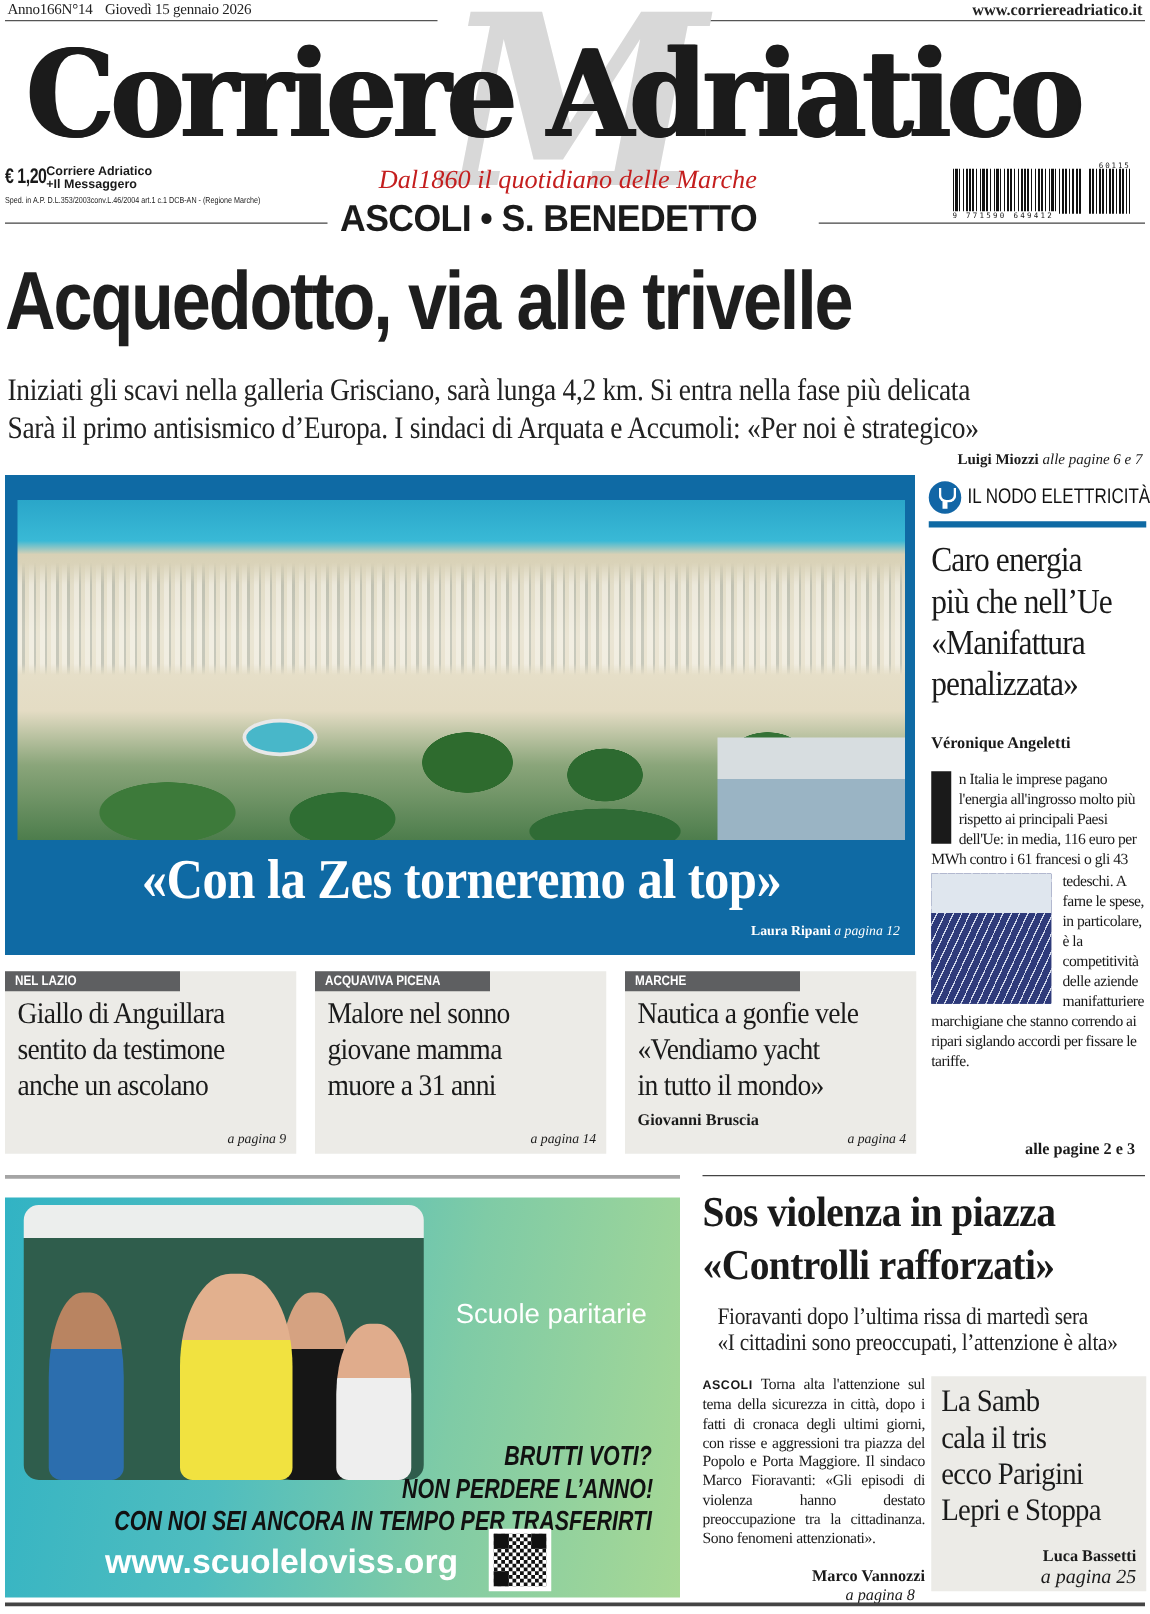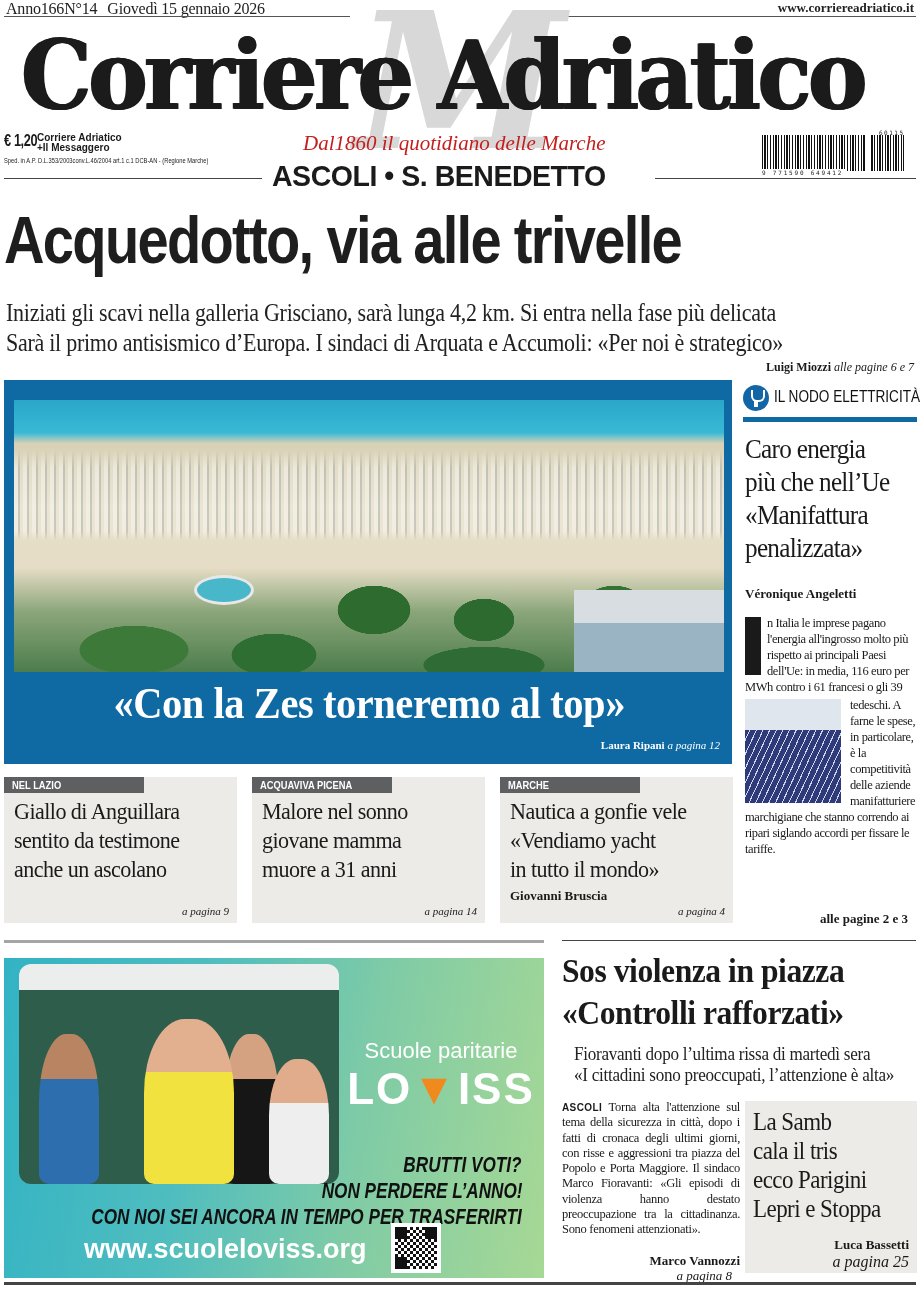--- a/index.html
+++ b/index.html
@@ -1,21 +1,21 @@
 <!DOCTYPE html>
 <html><head>
 <meta charset="utf-8">
 <style>
   * { box-sizing: border-box; margin: 0; padding: 0; }
   html, body { width: 920px; height: 1291px; background: #ffffff; overflow: hidden; }
   body { position: relative; font-family: "Liberation Serif", serif; color: #1a1a1a; }
   .abs { position: absolute; }
 
   
-  .topline { left: 6px; top: 0; font-size: 16px; letter-spacing: -0.2px; color: #222; }
+  .topline { left: 6px; top: 0; font-size: 12px; letter-spacing: -0.2px; color: #222; }
   .topline .date { margin-left: 10px; }
   .topurl { right: 6px; top: 0; font-size: 13px; font-weight: bold; color: #222; }
   .rule-top-l { left: 4px; top: 16px; width: 346px; height: 1px; background: #555; }
   .rule-top-r { left: 546px; top: 16px; width: 370px; height: 1px; background: #555; }
   .watermark { left: 355px; top: 2px; width: 190px; height: 170px; color: #d8d8d8; font-family: "DejaVu Serif", serif; font-size: 190px; font-weight: bold; line-height: 160px; text-align: center; font-style: italic; }
   .logo { left: 20px; top: 26px; width: 880px; font-family: "DejaVu Serif", serif; font-weight: 900; font-size: 96px; letter-spacing: -4px; line-height: 100px; color: #1b1b1b; transform: scaleX(0.93); transform-origin: left top; text-shadow: 1px 0 0 #1b1b1b, 2px 0 0 #1b1b1b; white-space: nowrap; }
   .price { left: 4px; top: 131px; font-family: "Liberation Sans", sans-serif; font-weight: bold; font-size: 17px; transform: scaleX(0.75); transform-origin: left top; letter-spacing: -0.5px; }
   .bundle { left: 37px; top: 133px; font-family: "Liberation Sans", sans-serif; font-size: 10px; line-height: 10px; font-weight: bold; }
   .sped { left: 4px; top: 157px; font-family: "Liberation Sans", sans-serif; font-size: 7px; transform: scaleX(0.82); transform-origin: left top; white-space: nowrap; color: #222; }
   .rule-mid-l { left: 4px; top: 178px; width: 258px; height: 1px; background: #444; }
@@ -193,21 +193,21 @@
 </div>
 <div class="abs energy-title">
   <div>Caro energia</div>
   <div>più che nell’Ue</div>
   <div>«Manifattura</div>
   <div>penalizzata»</div>
 </div>
 <div class="abs energy-author">Véronique Angeletti</div>
 <div class="abs energy-body">
   <div class="dropcap">I</div>
-  <span>n Italia le imprese pagano l'energia all'ingrosso molto più rispetto ai principali Paesi dell'Ue: in media, 116 euro per MWh contro i 61 francesi o gli 39</span>
+  <span>n Italia le imprese pagano l'energia all'ingrosso molto più rispetto ai principali Paesi dell'Ue: in media, 116 euro per MWh contro i 61 francesi o gli 43</span>
   <div style="clear:both;height:2px"></div>
   <div class="solar"></div>
   <span>tedeschi. A farne le spese, in particolare, è la competitività delle aziende manifatturiere</span>
   <div style="clear:both"></div>
   <span>marchigiane che stanno correndo ai ripari siglando accordi per fissare le tariffe.</span>
 </div>
 <div class="abs alle23">alle pagine 2 e 3</div>
 
 <div class="abs box box1">
   <div class="tag"><span>NEL LAZIO</span></div>
@@ -243,21 +243,20 @@
 
 <div class="abs ad">
   <div class="photo-card">
     <div class="kid k1"></div>
     <div class="kid k2"></div>
     <div class="kid k4"></div>
     <div class="kid k5"></div>
     <div class="kid k3"></div>
   </div>
   <div class="scuole">Scuole paritarie</div>
-  <div class="loviss"><span>LO</span><span class="v">▼</span><span>ISS</span></div>
   <div class="slogan s1">BRUTTI VOTI?</div>
   <div class="slogan s2">NON PERDERE L’ANNO!</div>
   <div class="slogan s3">CON NOI SEI  ANCORA IN TEMPO PER TRASFERIRTI</div>
   <div class="url">www.scuoleloviss.org</div>
   <div class="qr">
       <i></i>
     </div>
 </div>
 
 <div class="abs viol-title">

